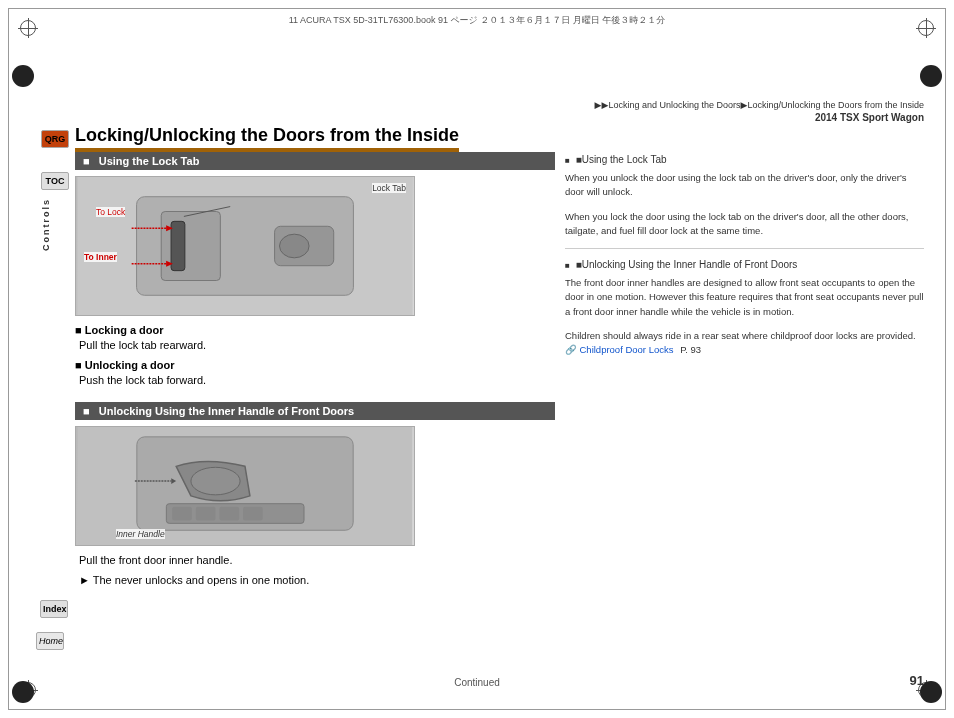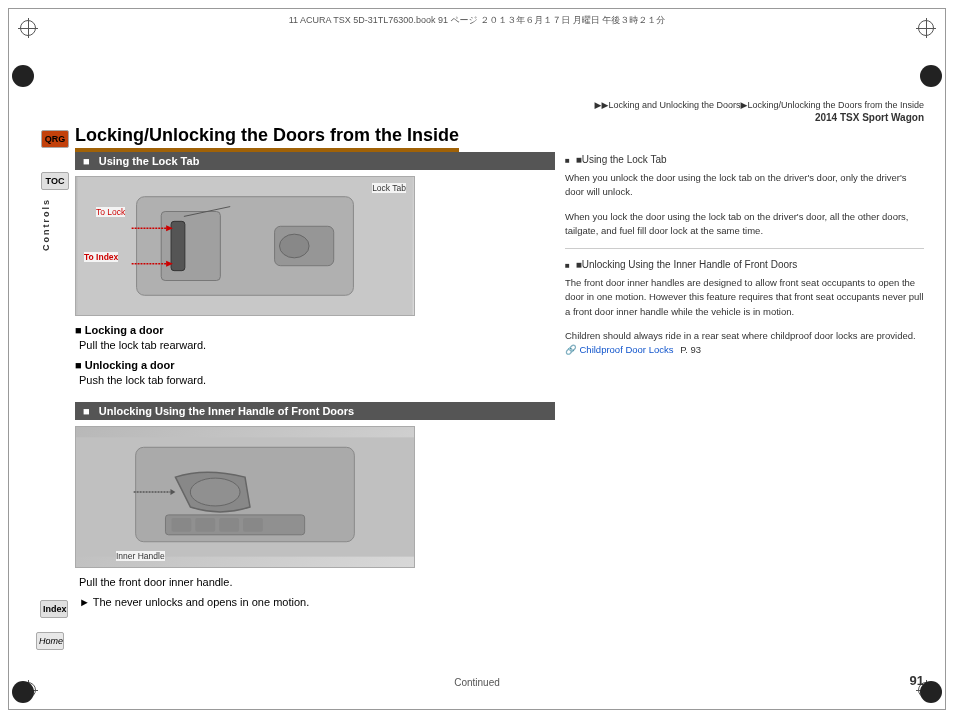--- a/index.html
+++ b/index.html
@@ -237,25 +237,26 @@
       height: 140px;
       display: flex;
       align-items: center;
       justify-content: center;
       position: relative;
       background: linear-gradient(135deg, #b8b8b8, #d8d8d8);
     }
 
     .inner-handle-img {
       width: 340px;
-      height: 142px;
+      height: 120px;
       display: flex;
       align-items: center;
       justify-content: center;
       background: linear-gradient(135deg, #b8b8b8, #d8d8d8);
+      font-style: italic;
     }
 
     
     .img-label {
       position: absolute;
       font-size: 8.5px;
       color: #333;
       background: rgba(255,255,255,0.8);
     }
 
@@ -464,21 +465,21 @@
 
         <line x1="155" y1="30" x2="108" y2="40" stroke="#555" stroke-width="1"></line>
       </svg>
       <div class="img-label lock-tab">
         <span>Lock Tab</span>
       </div>
       <div class="img-label to-lock">
         <span>To Lock</span>
       </div>
       <div class="img-label to-unlock">
-        <span>To Index</span>
+        <span>To Inner</span>
       </div>
     </div>
 
     <div class="instructions">
       <div class="instr-title">Locking a door</div>
       <div class="instr-body">Pull the lock tab rearward.</div>
       <div class="instr-title">Unlocking a door</div>
       <div class="instr-body">Push the lock tab forward.</div>
     </div>
 

